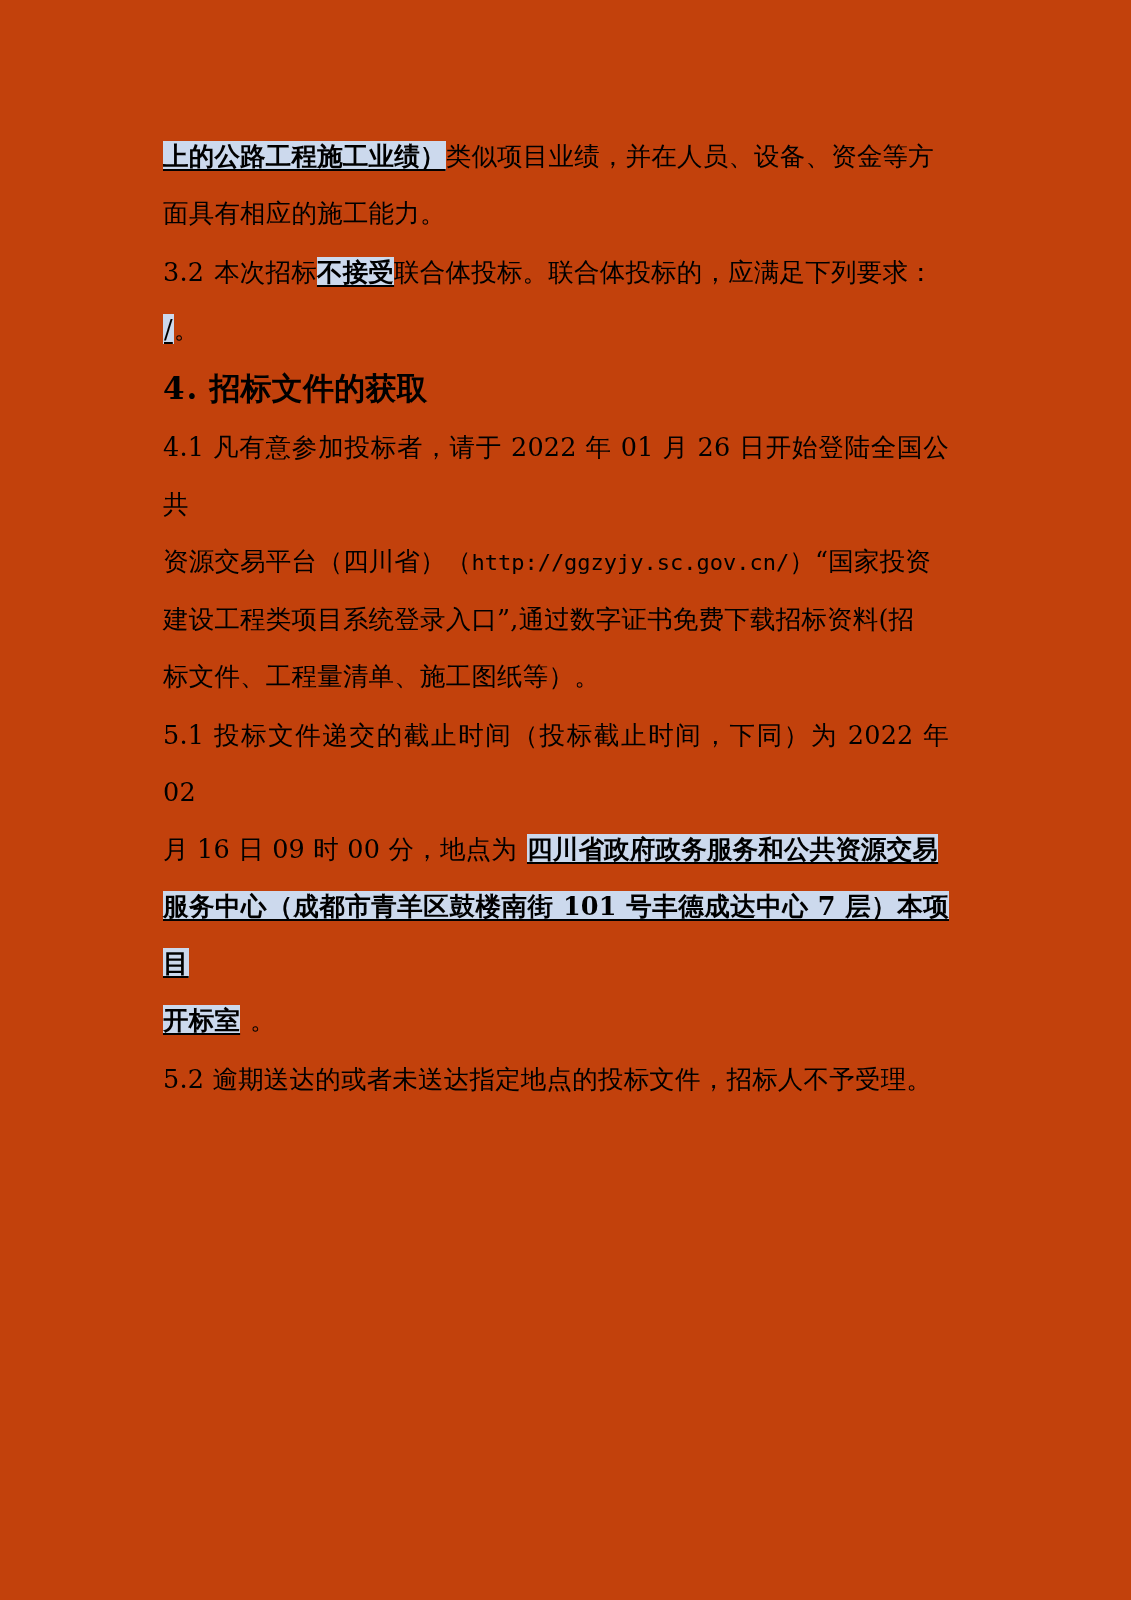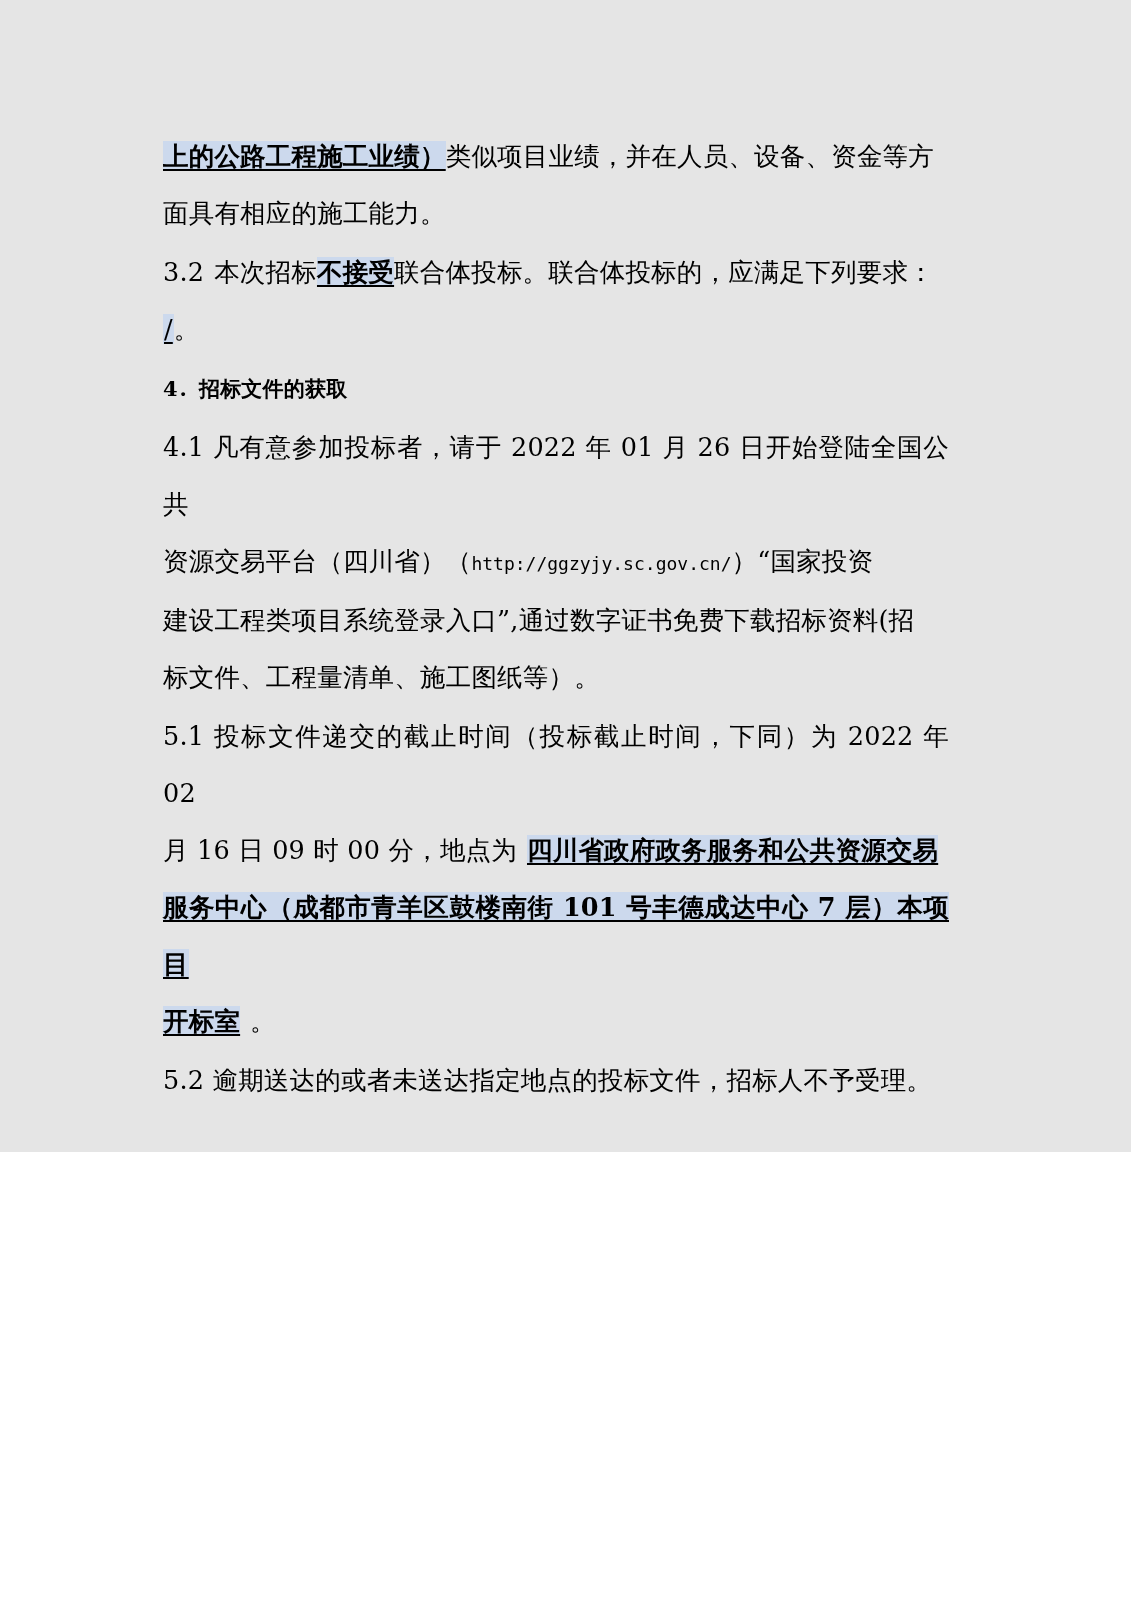--- a/index.html
+++ b/index.html
@@ -12,61 +12,61 @@
     height: 1600px;
     font-family: "DejaVu Serif", "Liberation Serif", serif;
     color: #000000;
     position: relative;
     overflow: hidden;
   }
   .page {
     position: absolute;
     left: 0; top: 0;
     width: 1131px;
-    height: 1152px;
-    background: #e5e5e5;
+    height: 1600px;
+    background: #c2410c;
   }
   .content {
     position: absolute;
     left: 163px;
     top: 128px;
     width: 786px;
   }
   p {
     margin: 0 0 0 0;
     font-size: 25.5px;
     line-height: 57px;
     text-align: justify;
     text-justify: inter-ideograph;
     letter-spacing: 0.2px;
   }
   .para {
     margin-bottom: 2px;
   }
   .heading {
     font-weight: bold;
-    font-size: 21px;
+    font-size: 31px;
     line-height: 57px;
     margin-bottom: 2px;
   }
   .heading .num {
     letter-spacing: 2px;
   }
   .num-label {
     font-family: "DejaVu Serif", "Liberation Serif", serif;
   }
   .hl-u {
     background: #ccd9ed;
     text-decoration: underline;
     text-underline-offset: 4px;
     font-weight: bold;
   }
   .mono {
     font-family: "DejaVu Sans Mono", "Liberation Mono", monospace;
-    font-size: 18px;
+    font-size: 22px;
     letter-spacing: 0px;
   }
   .slash-hl {
     background: #ccd9ed;
     text-decoration: underline;
     text-underline-offset: 4px;
     padding: 0 1px;
   }
   .sp {
     display: inline-block;

